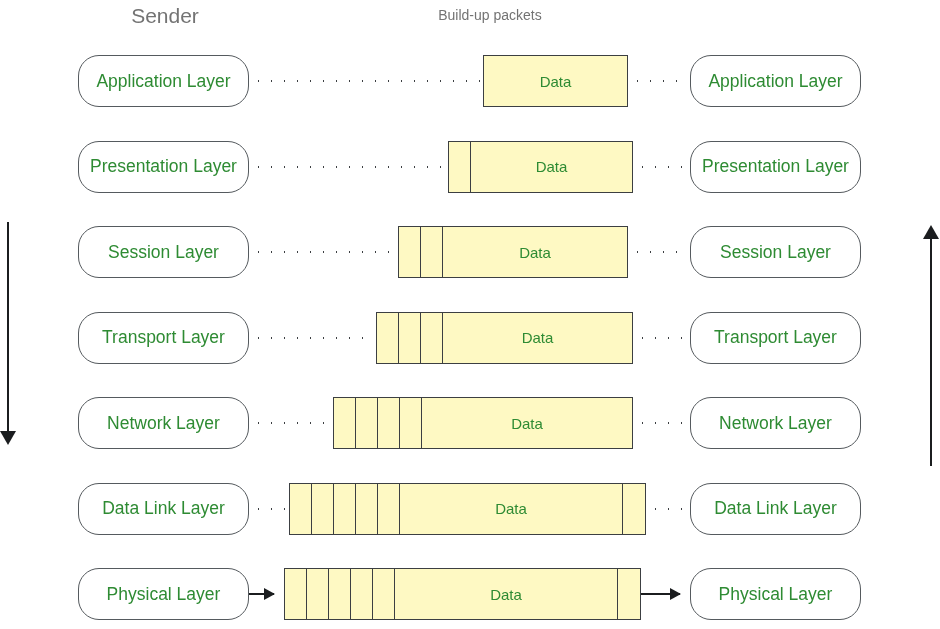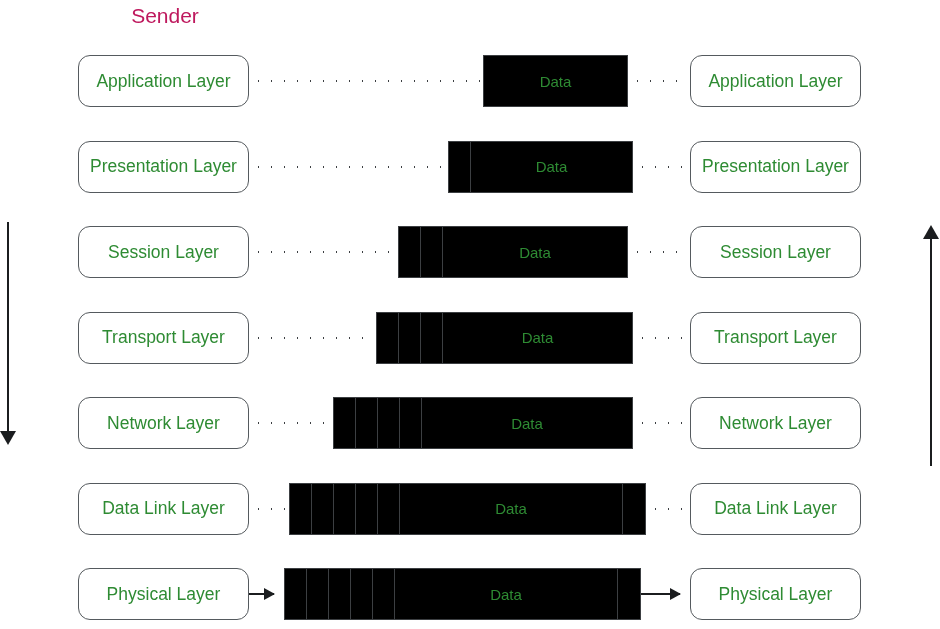--- a/index.html
+++ b/index.html
@@ -19,54 +19,54 @@
   #diagram {
     position: absolute;
     left: 0; top: 0;
     width: 940px;
     height: 629px;
   }
 
   
   .col-heading {
     position: absolute;
-    color: #be185d;
+    color: #737373;
     font-size: 21px;
     text-align: center;
     white-space: nowrap;
     line-height: 1;
   }
   .col-heading.small {
     font-size: 14px;
   }
 
   
   .layer-box {
     position: absolute;
     box-sizing: border-box;
     border: 1.6px solid #555a5e;
-    border-radius: 12px;
+    border-radius: 21px;
     background: #ffffff;
     color: #2e8b33;
     font-size: 17.5px;
     display: flex;
     align-items: center;
     justify-content: center;
     text-align: center;
     line-height: 1.15;
     padding: 0 4px;
   }
 
   
   .packet {
     position: absolute;
     box-sizing: border-box;
     display: flex;
     border: 1.7px solid #3c3f42;
-    background: #000000;
+    background: #fef9c3;
   }
   .packet .cell {
     box-sizing: border-box;
     border-right: 1.7px solid #3c3f42;
     flex: 0 0 auto;
   }
   .packet .cell:last-child {
     border-right: none;
   }
   .packet .cell.data {
@@ -130,20 +130,21 @@
     border-bottom: 14px solid #1b1d1f;
   }
 </style>
 </head>
 <body>
 
 <div id="diagram">
 
   <div class="col-heading" style="left:65px; top:5px; width:200px;">Sender</div>
 
+  <div class="col-heading small" style="left:390px; top:8px; width:200px;">Build-up packets</div>
 
 
   <div class="flow-arrow down" style="left:7px; top:222px; height:210px;">
     <span class="head"></span>
   </div>
 
   <div class="flow-arrow up" style="left:930px; top:238px; height:228px;">
     <span class="head"></span>
   </div>
 

